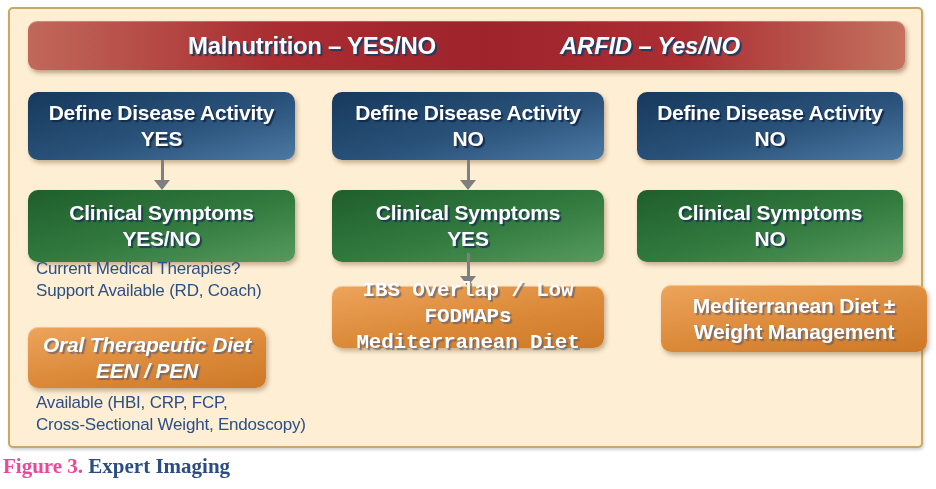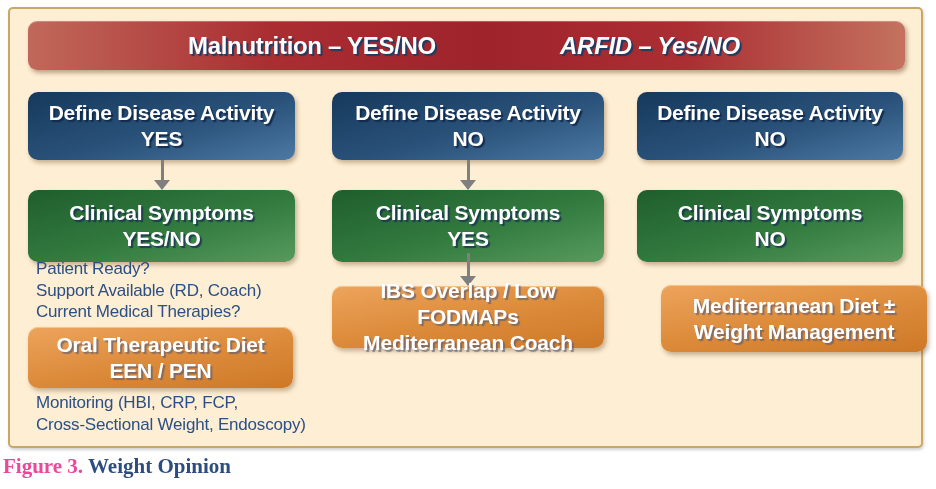--- a/index.html
+++ b/index.html
@@ -49,22 +49,22 @@
     background:linear-gradient(170deg,#eda45c 0%,#dd8c3c 50%,#cd7827 100%);
     text-shadow:2px 2px 1px rgba(95,95,115,0.7);
     box-shadow:2px 3px 4px rgba(120,85,45,0.4), inset 0 1px 0 rgba(255,225,180,0.55);
   }
 
   .row-blue  { top:92px;  height:68px; }
   .row-green { top:190px; height:72px; }
   .col1 { left:28px;  width:267px; }
   .col2 { left:332px; width:272px; }
   .col3 { left:637px; width:266px; }
-  .orange1 { left:28px;  top:327px; width:265px; height:61px; }
-  .orange2 { left:332px; top:286px; width:272px; height:62px; }
+  .orange1 { left:28px;  top:327px; width:238px; height:61px;font-style:italic; }
+  .orange2 { left:332px; top:286px; width:272px; height:62px;font-family:Liberation Mono, monospace; }
   .orange3 { left:661px; top:285px; width:266px; height:67px; }
 
   .side-text {
     position:absolute; color:#2b4f86; font-size:17px; line-height:21.5px;
     letter-spacing:-0.2px; font-weight:normal; white-space:nowrap;
   }
   .notes { left:36px; top:258px; }
   .monitoring { left:36px; top:392px; }
 
   .arrow { position:absolute; width:16px; display:flex; flex-direction:column; align-items:center; }
@@ -132,42 +132,41 @@
     <div>Clinical Symptoms</div>
     <div>NO</div>
   </div>
 
   <div class="arrow arrow3">
     <div class="stem"></div>
       <div class="head"></div>
   </div>
 
   <div class="side-text notes">
-    <div>Patient Ready?</div>
+    <div>Current Medical Therapies?</div>
     <div>Support Available (RD, Coach)</div>
-    <div>Current Medical Therapies?</div>
   </div>
 
   <div class="box orange orange1">
     <div>Oral Therapeutic Diet</div>
     <div>EEN / PEN</div>
   </div>
   <div class="box orange orange2">
     <div>IBS Overlap / Low FODMAPs</div>
-    <div>Mediterranean Coach</div>
+    <div>Mediterranean Diet</div>
   </div>
   <div class="box orange orange3">
     <div>Mediterranean Diet ±</div>
     <div>Weight Management</div>
   </div>
 
   <div class="side-text monitoring">
-    <div>Monitoring (HBI, CRP, FCP,</div>
+    <div>Available (HBI, CRP, FCP,</div>
     <div>Cross-Sectional Weight, Endoscopy)</div>
   </div>
 
   <div class="caption">
     <span class="fig-label">Figure 3.</span>
     <span> </span>
-    <span class="fig-title">Weight Opinion</span>
+    <span class="fig-title">Expert Imaging</span>
   </div>
 
 </div>
 
 </body></html>

